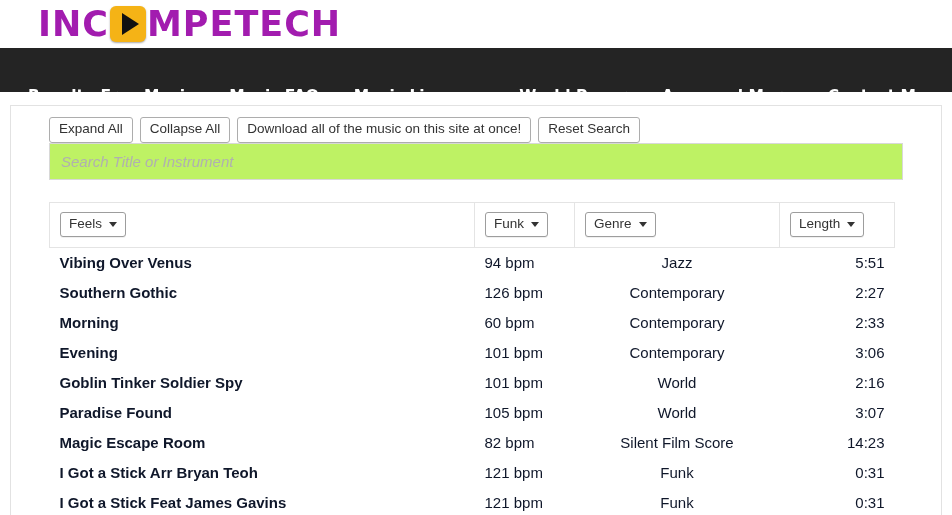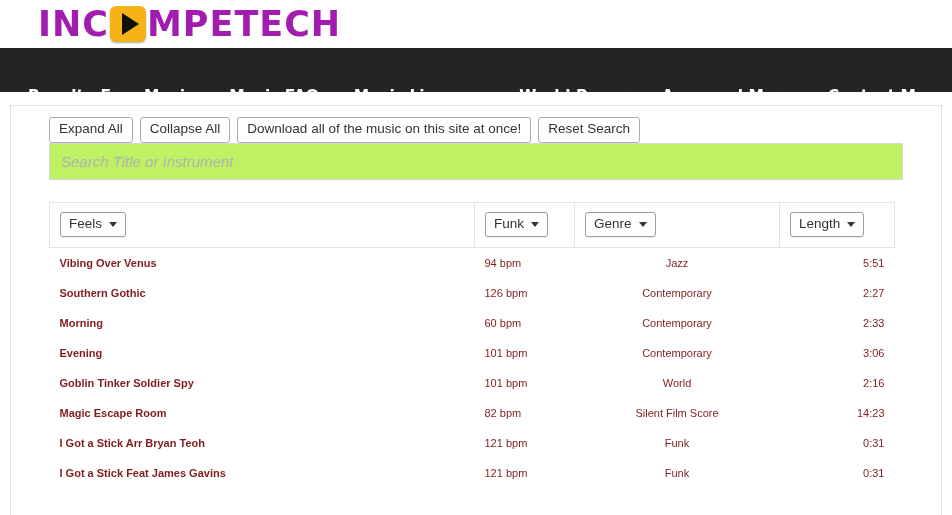--- a/index.html
+++ b/index.html
@@ -161,22 +161,22 @@
   .caret {
     width: 0; height: 0;
     border-left: 4.5px solid transparent;
     border-right: 4.5px solid transparent;
     border-top: 5px solid #333333;
     display: inline-block;
   }
 
   table.music tbody td {
     padding: 3px 10px;
-    font-size: 11px;
-    color: #7f1d1d;
+    font-size: 15px;
+    color: #0f172a;
     font-family: "Liberation Sans", sans-serif;
     border: none;
     height: 24px;
     vertical-align: middle;
   }
   td.t-title {
     font-weight: bold;
     color: #3a3a4a;
     font-family: "DejaVu Sans", sans-serif;
     font-size: 14.5px;
@@ -284,20 +284,26 @@
             <td class="t-genre">Contemporary</td>
             <td class="t-length">3:06</td>
           </tr>
           <tr>
             <td class="t-title">Goblin Tinker Soldier Spy</td>
             <td class="t-tempo">101 bpm</td>
             <td class="t-genre">World</td>
             <td class="t-length">2:16</td>
           </tr>
           <tr>
+            <td class="t-title">Paradise Found</td>
+            <td class="t-tempo">105 bpm</td>
+            <td class="t-genre">World</td>
+            <td class="t-length">3:07</td>
+          </tr>
+          <tr>
             <td class="t-title">Magic Escape Room</td>
             <td class="t-tempo">82 bpm</td>
             <td class="t-genre">Silent Film Score</td>
             <td class="t-length">14:23</td>
           </tr>
           <tr>
             <td class="t-title">I Got a Stick Arr Bryan Teoh</td>
             <td class="t-tempo">121 bpm</td>
             <td class="t-genre">Funk</td>
             <td class="t-length">0:31</td>

